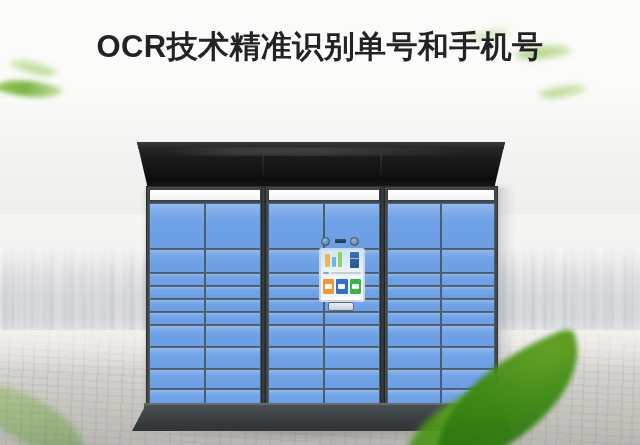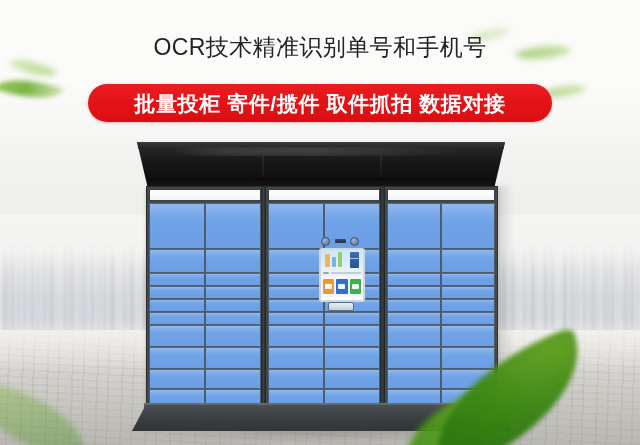--- a/index.html
+++ b/index.html
@@ -118,21 +118,21 @@
   .leaf-bl{
     left:-30px;top:392px;width:120px;height:58px;
     background:radial-gradient(120% 120% at 20% 20%,#6fb128 0%,#4b9619 60%,#3a8411 100%);
     border-radius:8% 96% 8% 96%;transform:rotate(12deg);
     filter:blur(3.4px);opacity:.35;
   }
 
   
   .headline{
     position:absolute;left:0;top:26px;width:640px;text-align:center;
-    font-size:23px;font-weight:normal;color:#232323;letter-spacing:.4px;
+    font-size:31px;font-weight:bold;color:#232323;letter-spacing:.4px;
     line-height:42px;white-space:nowrap;
     text-shadow:0 1px 0 #ffffff99;
   }
   .pill{
     position:absolute;left:88px;top:84px;width:464px;height:38px;
     background:linear-gradient(#ea1c20 0%,#e21317 55%,#d90f13 100%);
     border-radius:19px;
     display:flex;align-items:center;justify-content:center;
     box-shadow:0 1px 3px rgba(170,10,14,.25);
   }
@@ -501,17 +501,14 @@
     <div class="plinth-top"></div>
     <div class="plinth"></div>
     <div class="floor-shadow"></div>
   </div>
 
   <div class="leaf leaf-bl"></div>
   <div class="leaf leaf-big2"></div>
   <div class="leaf leaf-big"></div>
 
   <div class="headline">OCR技术精准识别单号和手机号</div>
-  <div class="pill">
-    <span class="pill-text">批量投柜 寄件/揽件 取件抓拍 数据对接</span>
-  </div>
 
 </div>
 
 </body></html>

